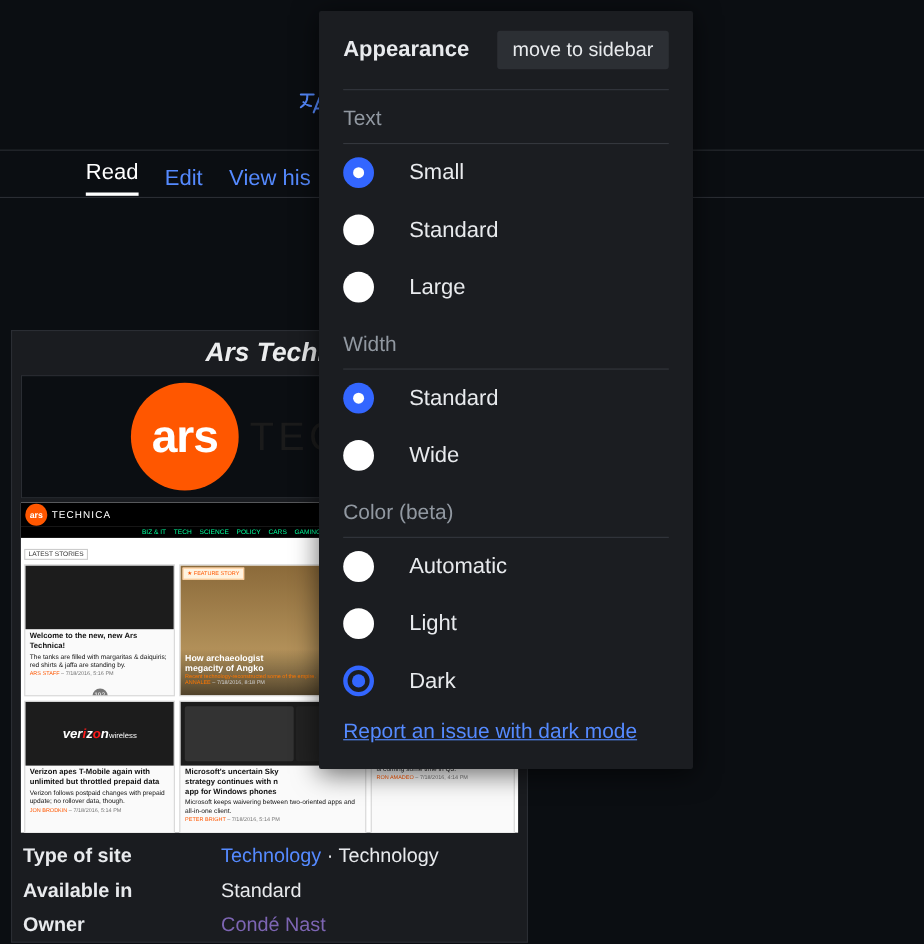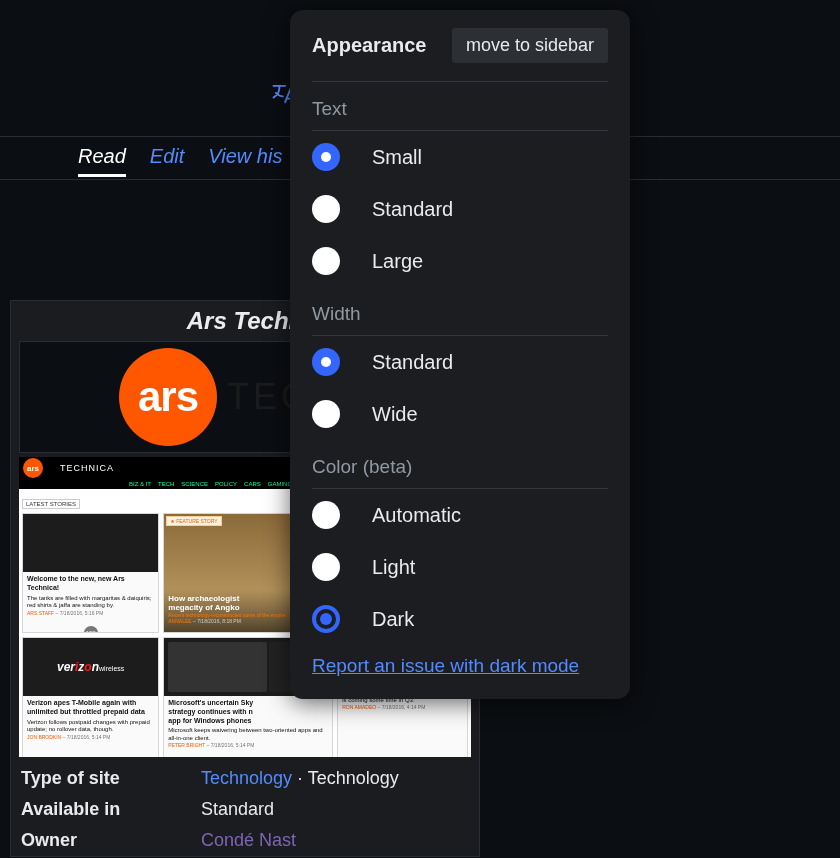--- a/index.html
+++ b/index.html
@@ -24,26 +24,25 @@
   
   .tabs-row {
     position: absolute;
     top: 136px;
     left: 0;
     right: 0;
     height: 44px;
     border-top: 1px solid #2a2d33;
     border-bottom: 1px solid #2a2d33;
     display: flex;
-    align-items: flex-start;
+    align-items: center;
     padding-left: 78px;
     gap: 24px;
     font-size: 20px;
     padding-top: 8px;
-    font-style: italic;
   }
   .tab {
     color: #558aff;
     cursor: pointer;
   }
   .tab.active {
     color: #fff;
     border-bottom: 3px solid #fff;
     padding-bottom: 6px;
   }
@@ -101,21 +100,21 @@
     display: flex; align-items: center;
     padding: 0 4px;
     gap: 4px;
   }
   .ss-tinycircle {
     width: 20px; height: 20px; border-radius: 50%;
     background: #ff5700;
     color: #fff; font-size: 8px; font-weight: 700;
     display: flex; align-items: center; justify-content: center;
   }
-  .ss-tinylabel { color: #fff; font-size: 9px; letter-spacing: 1px; margin-left: 13px; }
+  .ss-tinylabel { color: #fff; font-size: 9px; letter-spacing: 1px; }
   .ss-navbar {
     height: 10px; background: #000;
     display: flex; gap: 7px;
     padding-left: 110px;
     color: #00ff9c;
     font-size: 6px;
     align-items: center;
   }
   .ss-grid {
     display: grid;
@@ -164,21 +163,21 @@
   .info-table td.k { font-weight: 700; width: 180px; }
   .info-table a.tech { color: #558aff; }
   .info-table a.owner { color: #7d65b3; }
   
   .popover {
     position: absolute;
     left: 290px;
     top: 10px;
     width: 340px;
     background: #1b1d21;
-    border-radius: 13px;
+    border-radius: 2px;
     padding: 18px 22px 22px 22px;
     box-shadow: 0 4px 24px rgba(0,0,0,.6);
   }
   .pop-header {
     display: flex;
     justify-content: space-between;
     align-items: center;
     padding-bottom: 18px;
     border-bottom: 1px solid #34373d;
   }

